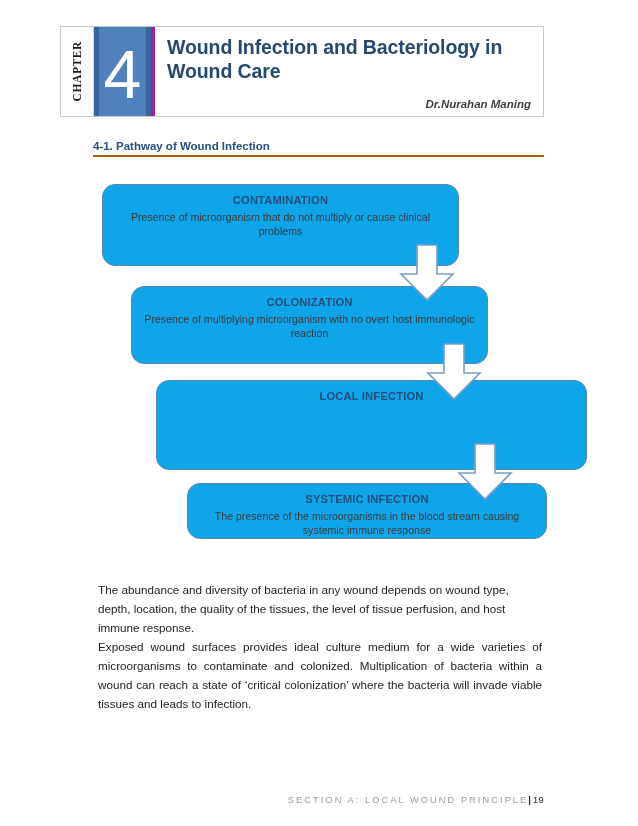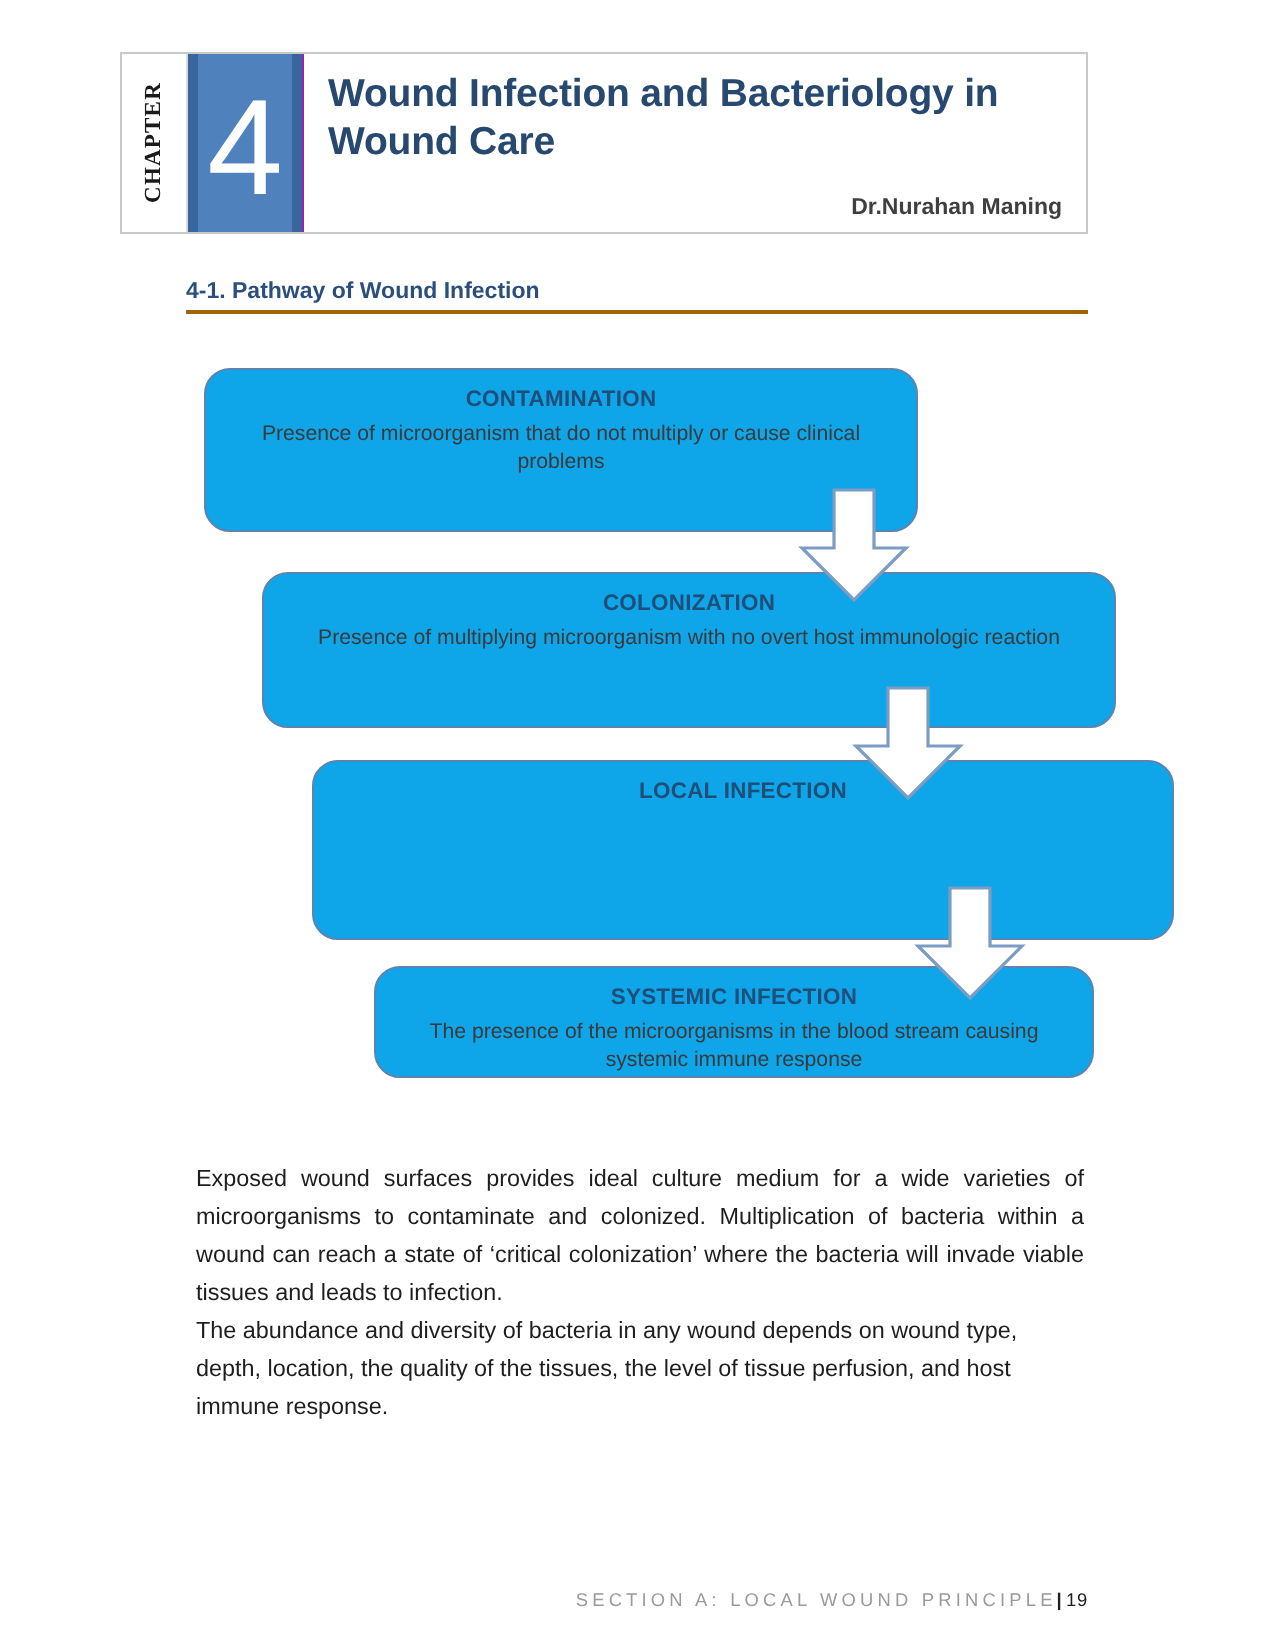--- a/index.html
+++ b/index.html
@@ -72,41 +72,42 @@
     z-index: 2;
     font-family: "Liberation Sans", sans-serif;
     font-size: 68px;
     line-height: 1;
     font-weight: normal;
     color: #ffffff;
     margin-top: 4px;
   }
   #chapter-title-cell {
     flex: 1;
-    border-left: 1px solid #a21caf;
+    border-left: 4px solid #a21caf;
     padding: 8px 10px 4px 12px;
     box-sizing: border-box;
     display: flex;
     flex-direction: column;
     justify-content: space-between;
   }
   #chapter-title {
     font-family: "Liberation Sans", sans-serif;
     font-size: 19.5px;
     line-height: 1.24;
     font-weight: bold;
     color: #27486f;
     letter-spacing: -0.1px;
   }
   #chapter-author {
     margin-top: auto;
     text-align: right;
     font-family: "Liberation Sans", sans-serif;
     font-size: 11.5px;
     font-weight: bold;
+    font-style: italic;
     color: #3f3f3f;
     padding-right: 2px;
     padding-bottom: 2px;
   }
 
   
   #section-heading-wrap {
     position: absolute;
     left: 93px;
     top: 140px;
@@ -142,21 +143,21 @@
   .flow-desc {
     display: block;
     font-family: "Liberation Sans", sans-serif;
     font-size: 10.6px;
     line-height: 1.33;
     color: #3a3a3a;
     padding: 0 12px;
   }
 
   #box-contamination { left: 102px; top: 184px; width: 357px;  height: 82px; }
-  #box-colonization  { left: 131px; top: 286px; width: 427px;  height: 78px; }
+  #box-colonization  { left: 131px; top: 286px; width: 357px;  height: 78px; }
   #box-local         { left: 156px; top: 380px; width: 431px;  height: 90px; }
   #box-systemic      { left: 187px; top: 483px; width: 360px;  height: 56px; }
 
   .flow-arrow {
     position: absolute;
     width: 56px;
     height: 58px;
   }
   #arrow-1 { left: 399px; top: 244px; }
   #arrow-2 { left: 426px; top: 343px; }
@@ -252,19 +253,19 @@
   </svg>
   <svg class="flow-arrow" id="arrow-2" viewBox="0 0 56 58">
     <polygon points="18,1 38,1 38,30 54,30 28,56 2,30 18,30" fill="#ffffff" stroke="#7b9dc4" stroke-width="1.6" stroke-linejoin="miter"></polygon>
   </svg>
   <svg class="flow-arrow" id="arrow-3" viewBox="0 0 56 58">
     <polygon points="18,1 38,1 38,30 54,30 28,56 2,30 18,30" fill="#ffffff" stroke="#7b9dc4" stroke-width="1.6" stroke-linejoin="miter"></polygon>
   </svg>
 </div>
 
 <div id="body-text">
+  <p id="para-2">The abundance and diversity of bacteria in any wound depends on wound type, depth, location, the quality of the tissues, the level of tissue perfusion, and host immune response.</p>
   <p id="para-1">Exposed wound surfaces provides ideal culture medium for a wide varieties of microorganisms to contaminate and colonized.   Multiplication of bacteria within a wound can reach a state of ‘critical colonization’ where the bacteria will invade viable tissues and leads to infection.</p>
-  <p id="para-2">The abundance and diversity of bacteria in any wound depends on wound type, depth, location, the quality of the tissues, the level of tissue perfusion, and host immune response.</p>
 </div>
 
 <div id="page-footer">
   <span id="footer-section">SECTION A: LOCAL WOUND PRINCIPLE</span><span id="footer-separator">|</span><span id="footer-page-number">19</span>
 </div>
 
 </body></html>

